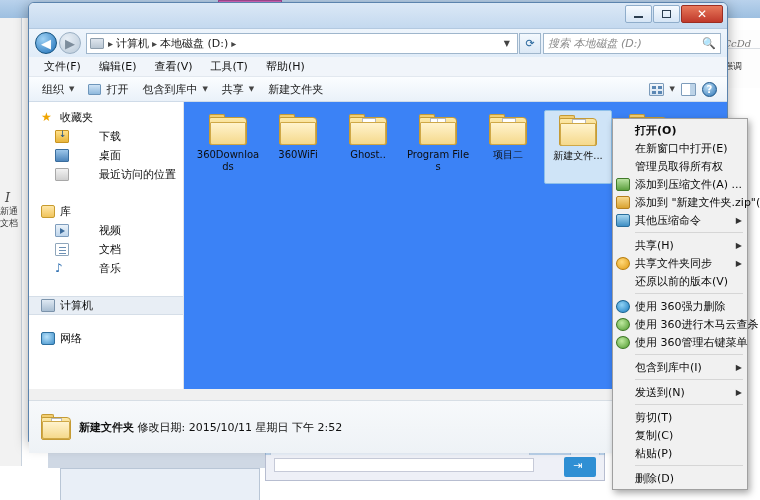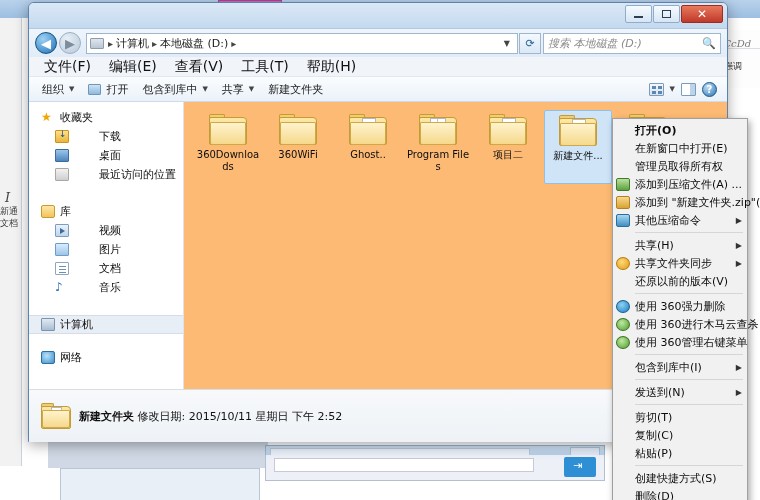--- a/index.html
+++ b/index.html
@@ -159,21 +159,21 @@
     font-size: 11px; color: #8b8b8b; font-style: italic;
   }
   .search-ico { margin-left: auto; font-style: normal; color: #2d6a9f; font-size: 11px; }
 
   
   .ex-menubar {
     position: absolute; left: 0; top: 54px; width: 100%; height: 20px;
     background: #f1f5fa; display: flex; align-items: center; padding-left: 6px;
     border-bottom: 1px solid #e2e8ef;
   }
-  .menu-item { font-size: 14px; color: #111; padding: 0 9px; }
+  .menu-item { font-size: 11px; color: #111; padding: 0 9px; }
 
   
   .ex-toolbar {
     position: absolute; left: 0; top: 74px; width: 100%; height: 25px;
     background: linear-gradient(#fbfdff, #eaf1f9);
     border-bottom: 1px solid #cfdbe8;
     display: flex; align-items: center; padding: 0 6px;
   }
   .tb-item { font-size: 11px; color: #1a1a1a; padding: 0 7px; display: flex; align-items: center; gap: 5px; }
   .tb-caret { font-size: 7px; color: #444; }
@@ -236,21 +236,21 @@
   .ico-video::after { content:""; position:absolute; left:4px; top:3px; border-left:5px solid #3d6c9c; border-top:3px solid transparent; border-bottom:3px solid transparent; }
   .ico-pic { background: linear-gradient(#d8ecff,#9dc5e8); border:1px solid #6f9cc4; border-radius:1px; }
   .ico-doc { background: #ffffff; border:1px solid #8fa6bb; border-radius:1px; }
   .ico-doc::after { content:""; position:absolute; left:3px; top:3px; width:7px; height:1px; background:#6b8fb3; box-shadow:0 3px 0 #6b8fb3, 0 6px 0 #6b8fb3; }
   .ico-music { color:#2f6fb0; font-size:12px; line-height:13px; }
   .ico-pc { background: linear-gradient(#dfe9f3,#a9bed2); border:1px solid #7b93ab; border-radius:1px; }
   .ico-net { background: radial-gradient(circle at 40% 35%, #b8e2fb, #3f8fc9); border:1px solid #2d6f9f; border-radius:2px; }
 
   
   .ex-files {
-    flex: 1 1 auto; height: 100%; background: #fdba74;
+    flex: 1 1 auto; height: 100%; background: #3b82f6;
     padding: 8px 0 0 10px; display: flex; flex-wrap: wrap;
     align-content: flex-start; position: relative;
   }
   .file-item {
     width: 68px; height: 74px;
     display: flex; flex-direction: column; align-items: center;
     padding-top: 4px; margin-right: 2px;
   }
   .file-item.selected {
     background: #cfe4f7; border: 1px solid #8ec0ea; border-radius: 2px;
@@ -284,21 +284,21 @@
   .folder-doc2::after {
     content:""; position:absolute; left:6px; top:0; width:1px; height:20px; background:#c5c5c5;
   }
   .file-label {
     font-size: 10px; color: #0d0d0d; text-align: center; line-height: 12px;
     width: 66px; word-break: break-all;
   }
 
   
   .ex-details {
-    position: absolute; left: 0; top: 386px; width: 100%; height: 53px;
+    position: absolute; left: 0; top: 397px; width: 100%; height: 53px;
     background: linear-gradient(#f7f9fb, #eef2f6);
     border-top: 1px solid #d7dee5; display: flex; align-items: center; padding-left: 12px;
   }
   .det-ico { width: 30px; height: 26px; position: relative; margin-right: 8px; }
   .det-text { font-size: 11px; color: #111; line-height: 15px; }
   .det-text b { font-weight: bold; }
   .det-sub { font-size: 11px; color: #333; }
 
   
   .ctx {
@@ -457,24 +457,20 @@
         <div class="nav-group">
           <div class="nav-row">
             <span class="ico ico-lib"></span>
             <span>库</span>
           </div>
           <div class="nav-row child">
             <span class="ico ico-video"></span>
             <span>视频</span>
           </div>
           <div class="nav-row child">
-            <span class="ico ico-pic"></span>
-            <span>图片</span>
-          </div>
-          <div class="nav-row child">
             <span class="ico ico-doc"></span>
             <span>文档</span>
           </div>
           <div class="nav-row child">
             <span class="ico ico-music">♪</span>
             <span>音乐</span>
           </div>
         </div>
 
         <div class="nav-gap"></div>
@@ -625,18 +621,17 @@
     <div class="ctx-sep"></div>
     <div class="ctx-item">
       <span>发送到(N)</span>
       <span class="ctx-arrow">▶</span>
     </div>
     <div class="ctx-sep"></div>
     <div class="ctx-item">剪切(T)</div>
     <div class="ctx-item">复制(C)</div>
     <div class="ctx-item">粘贴(P)</div>
     <div class="ctx-sep"></div>
-    <div class="ctx-item">创建快捷方式(S)</div>
     <div class="ctx-item">删除(D)</div>
 
   </div>
 
 </div>
 
 </body></html>

